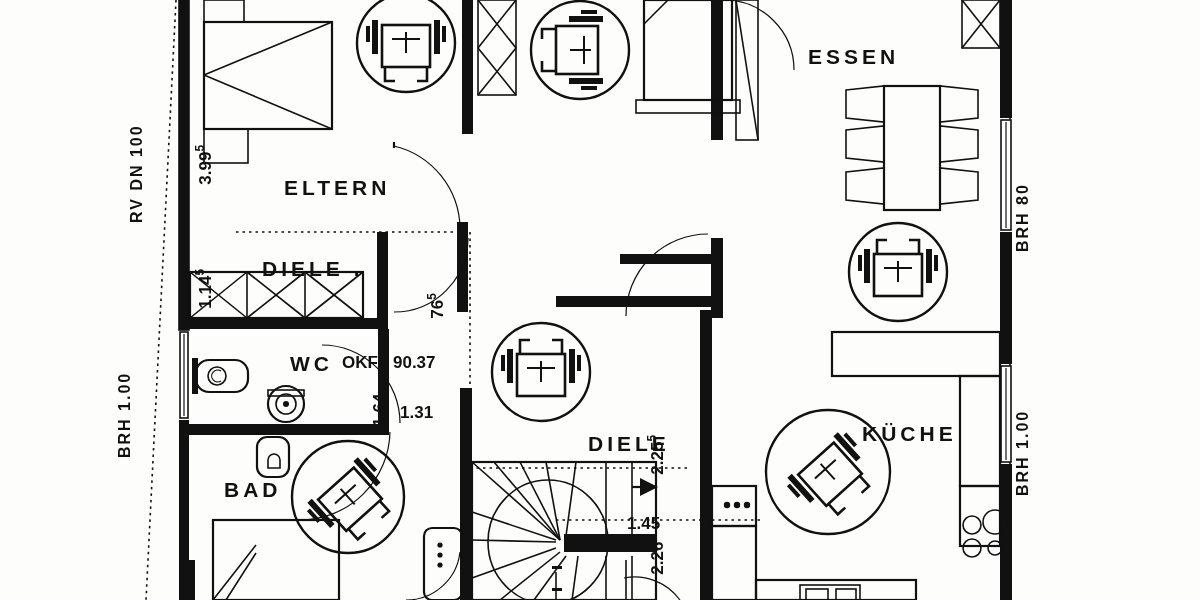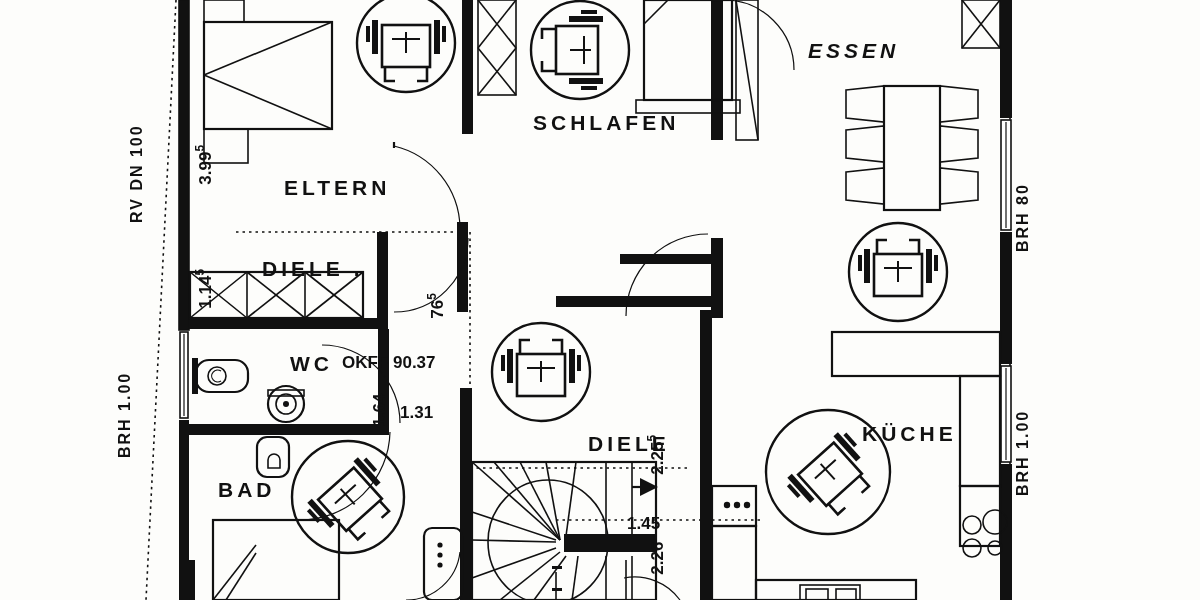--- a/index.html
+++ b/index.html
@@ -361,24 +361,23 @@
         <rect x="864" y="455" width="4" height="16" fill="#111"></rect>
         <path d="M807 496 l0 14 l10 0" fill="none" stroke="#111" stroke-width="2.6"></path>
         <path d="M849 496 l0 14 l-10 0" fill="none" stroke="#111" stroke-width="2.6"></path>
       </g>
     </g>
   </svg>
 
   <div class="lbl room-name" style="left:284px;top:176px;">ELTERN</div>
   <div class="lbl room-name" style="left:262px;top:257px;">DIELE .</div>
   <div class="lbl room-name" style="left:250px;top:352px;margin-left:40px;">WC</div>
-  <div class="lbl room-name" style="left:218px;top:478px;">BAD</div>
-  <div class="lbl room-name" style="left:533px;top:111px;">SCHLAFEN</div>
+  <div class="lbl room-name" style="left:224px;top:478px;">BAD</div>
   <div class="lbl room-name" style="left:580px;top:432px;margin-left:8px;">DIELE</div>
-  <div class="lbl room-name" style="left:808px;top:39px;font-style:italic;">ESSEN</div>
+  <div class="lbl room-name" style="left:808px;top:45px;">ESSEN</div>
   <div class="lbl room-name" style="left:862px;top:422px;">KÜCHE</div>
 
   <div class="lbl dim rot90" style="left:216px;top:162px;">
     <span>3.99</span><sup class="dim-small">5</sup>
   </div>
   <div class="lbl dim rot90" style="left:216px;top:286px;">
     <span>1.14</span><sup class="dim-small">5</sup>
   </div>
   <div class="lbl dim rot90" style="left:448px;top:296px;">
     <span>76</span><sup class="dim-small">5</sup>

